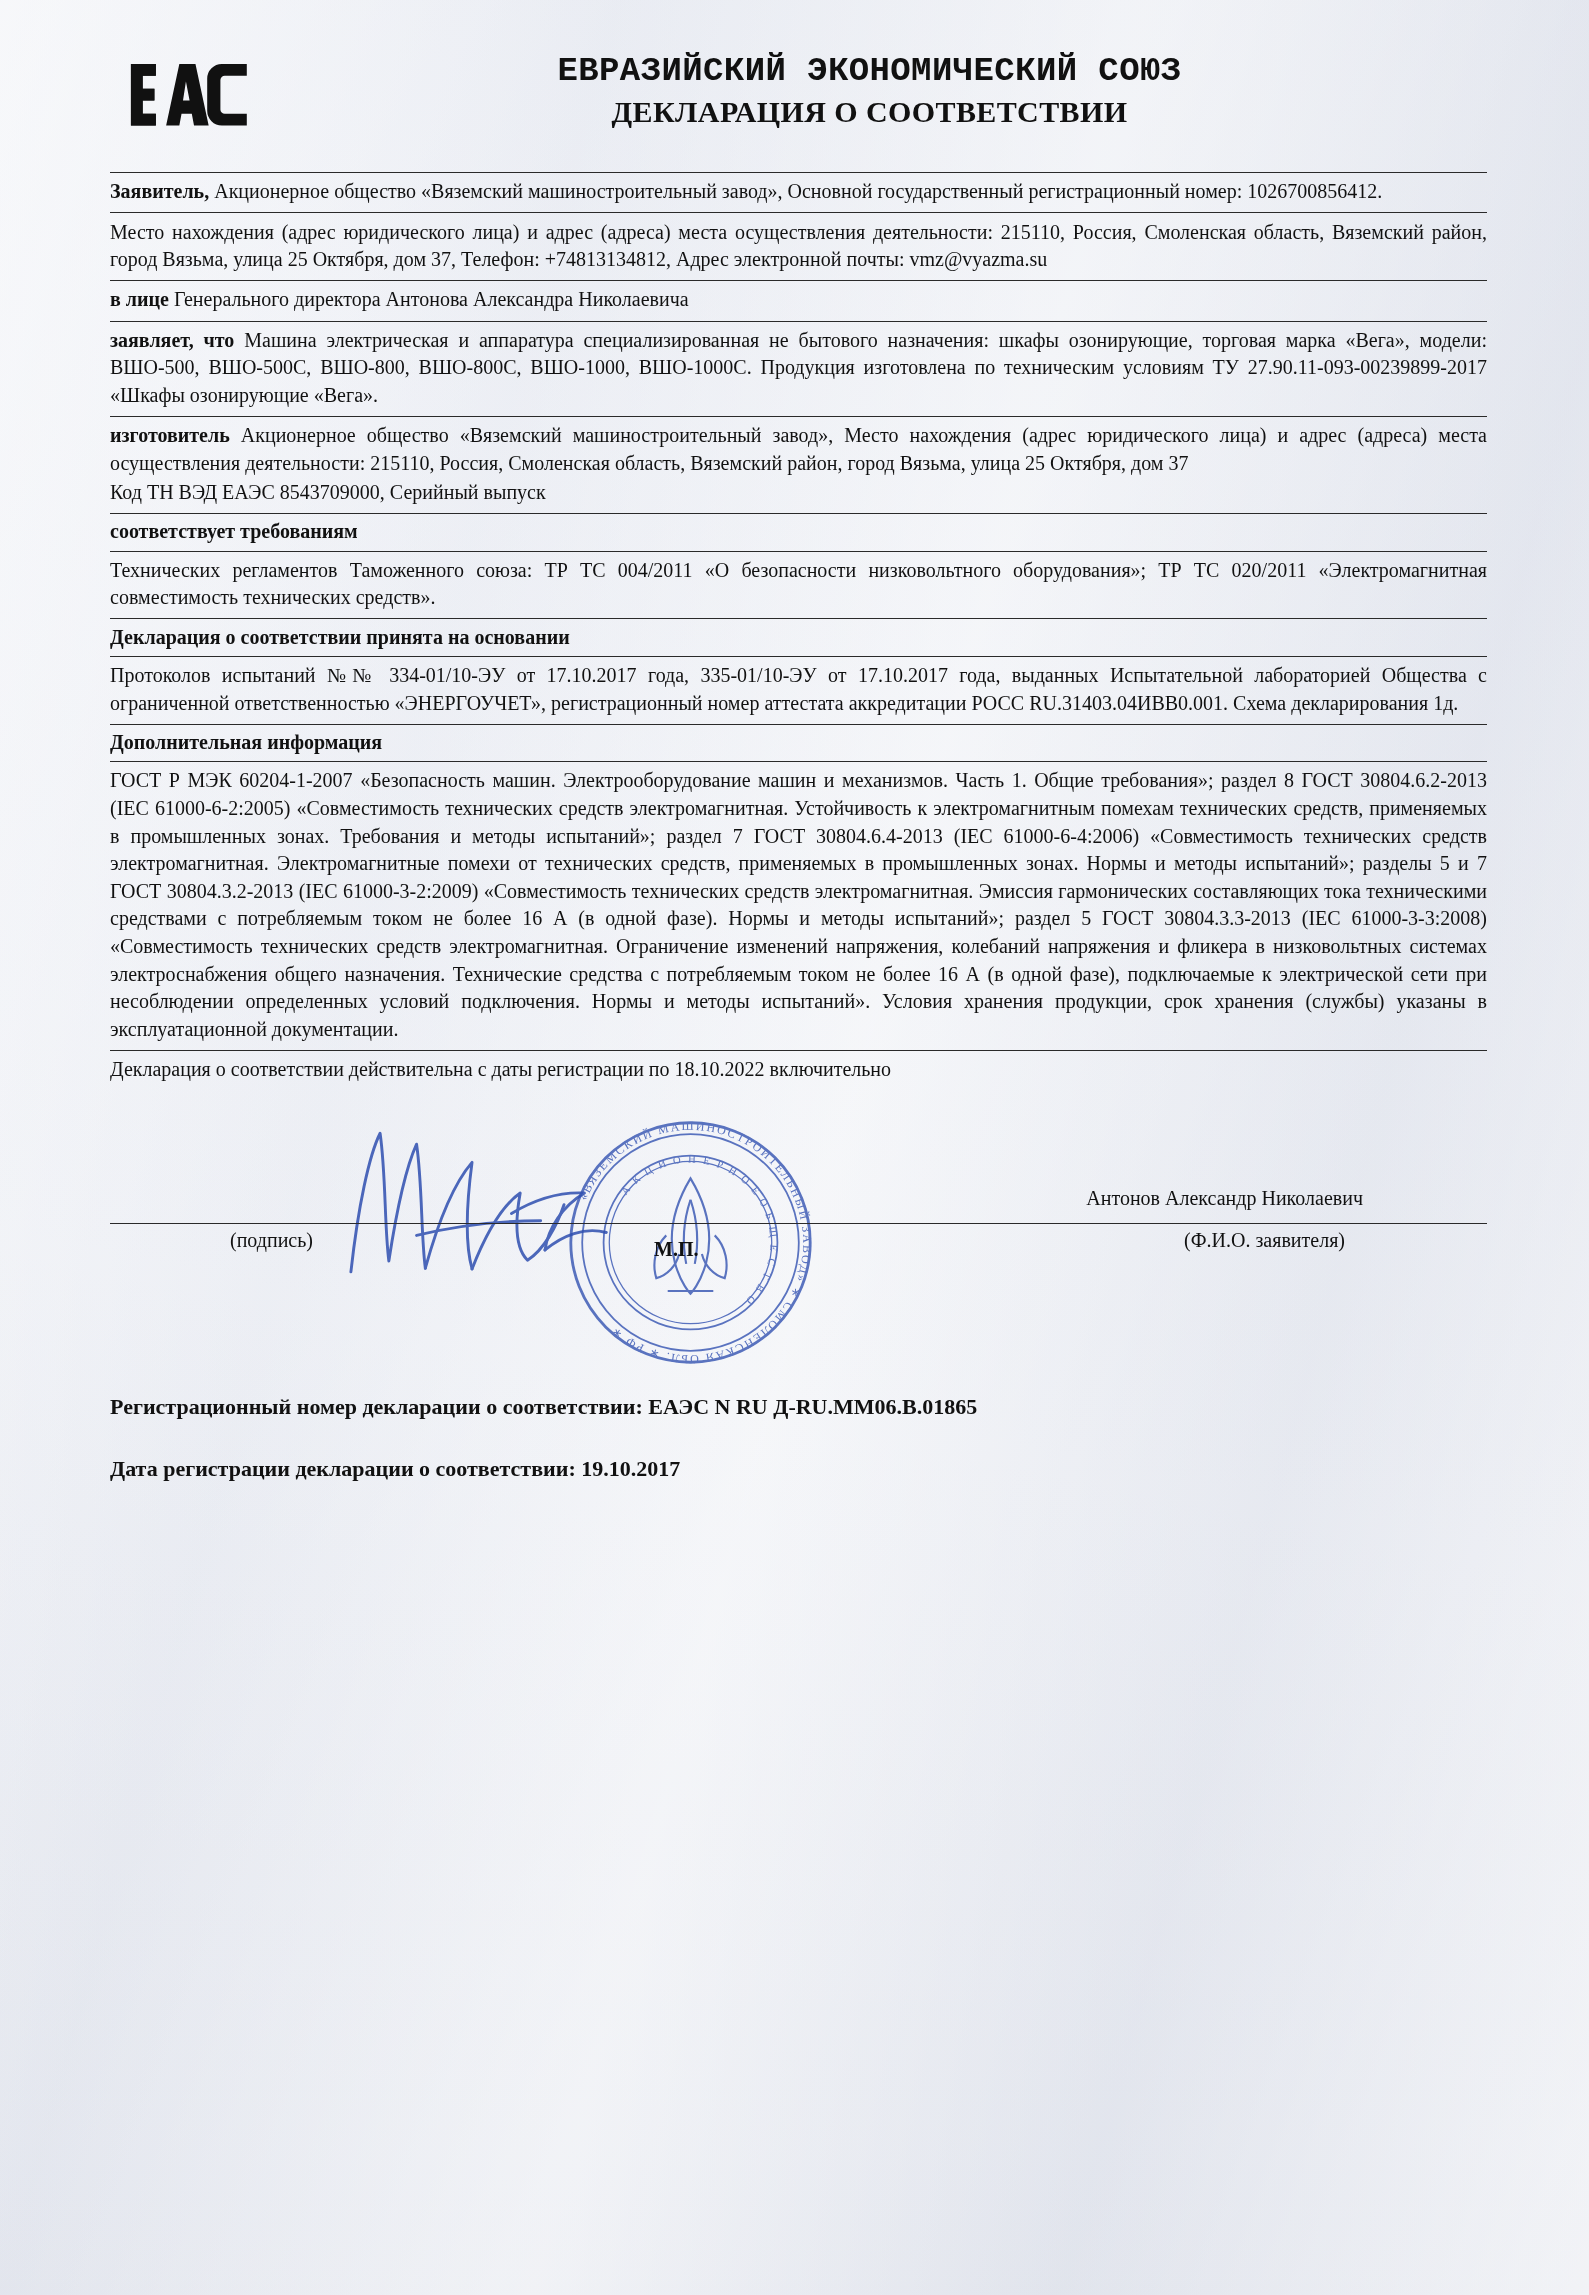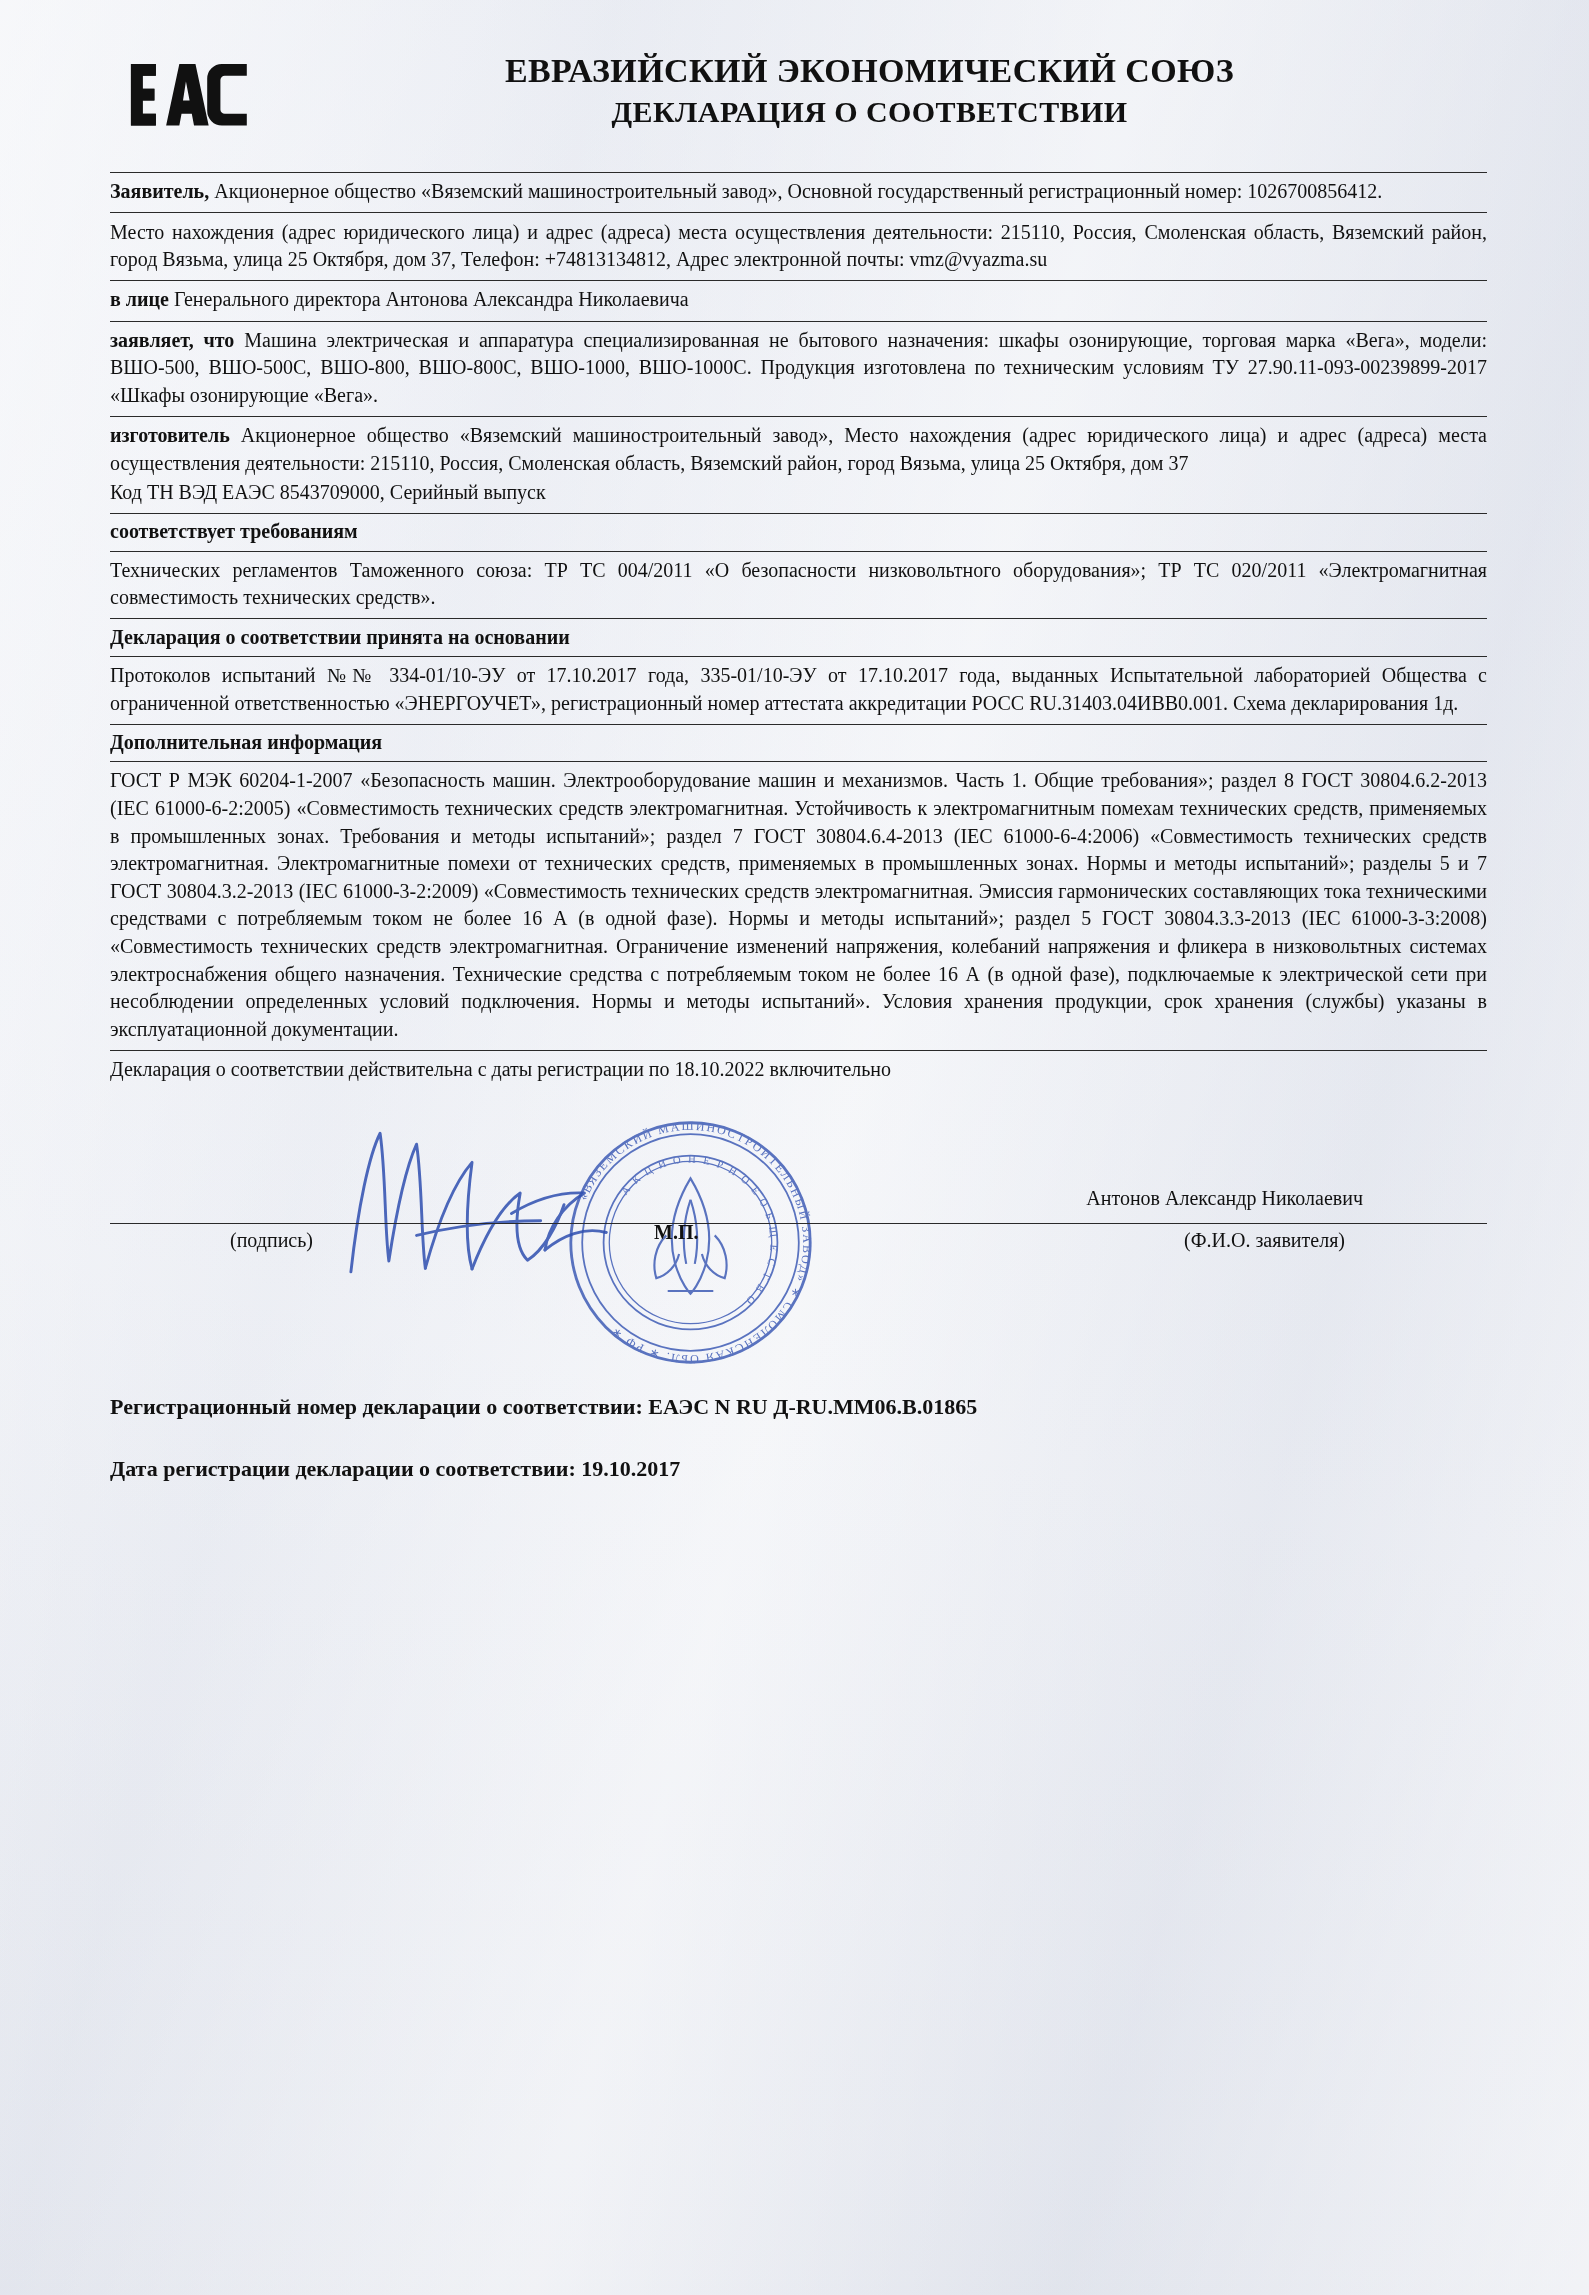--- a/index.html
+++ b/index.html
@@ -53,20 +53,21 @@
   .title-block {
     flex: 1 1 auto;
     text-align: center;
     padding-right: 44px;
   }
   .title-line1 {
     font-size: 34px;
     font-weight: bold;
     letter-spacing: 0.4px;
     line-height: 1.18;
+    font-family: Liberation Mono, monospace;
   }
   .title-line2 {
     font-size: 30px;
     font-weight: bold;
     letter-spacing: 0.4px;
     line-height: 1.18;
     margin-top: 2.9px;
   }
 
   
@@ -118,21 +119,21 @@
   }
   .sign-label-left {
     position: absolute;
     left: 120px;
     top: 136px;
     font-size: 20px;
   }
   .sign-label-mid {
     position: absolute;
     left: 544px;
-    top: 128px;
+    top: 145px;
     font-size: 20px;
     font-weight: bold;
   }
   .sign-label-right {
     position: absolute;
     right: 142px;
     top: 136px;
     font-size: 20px;
   }
 

